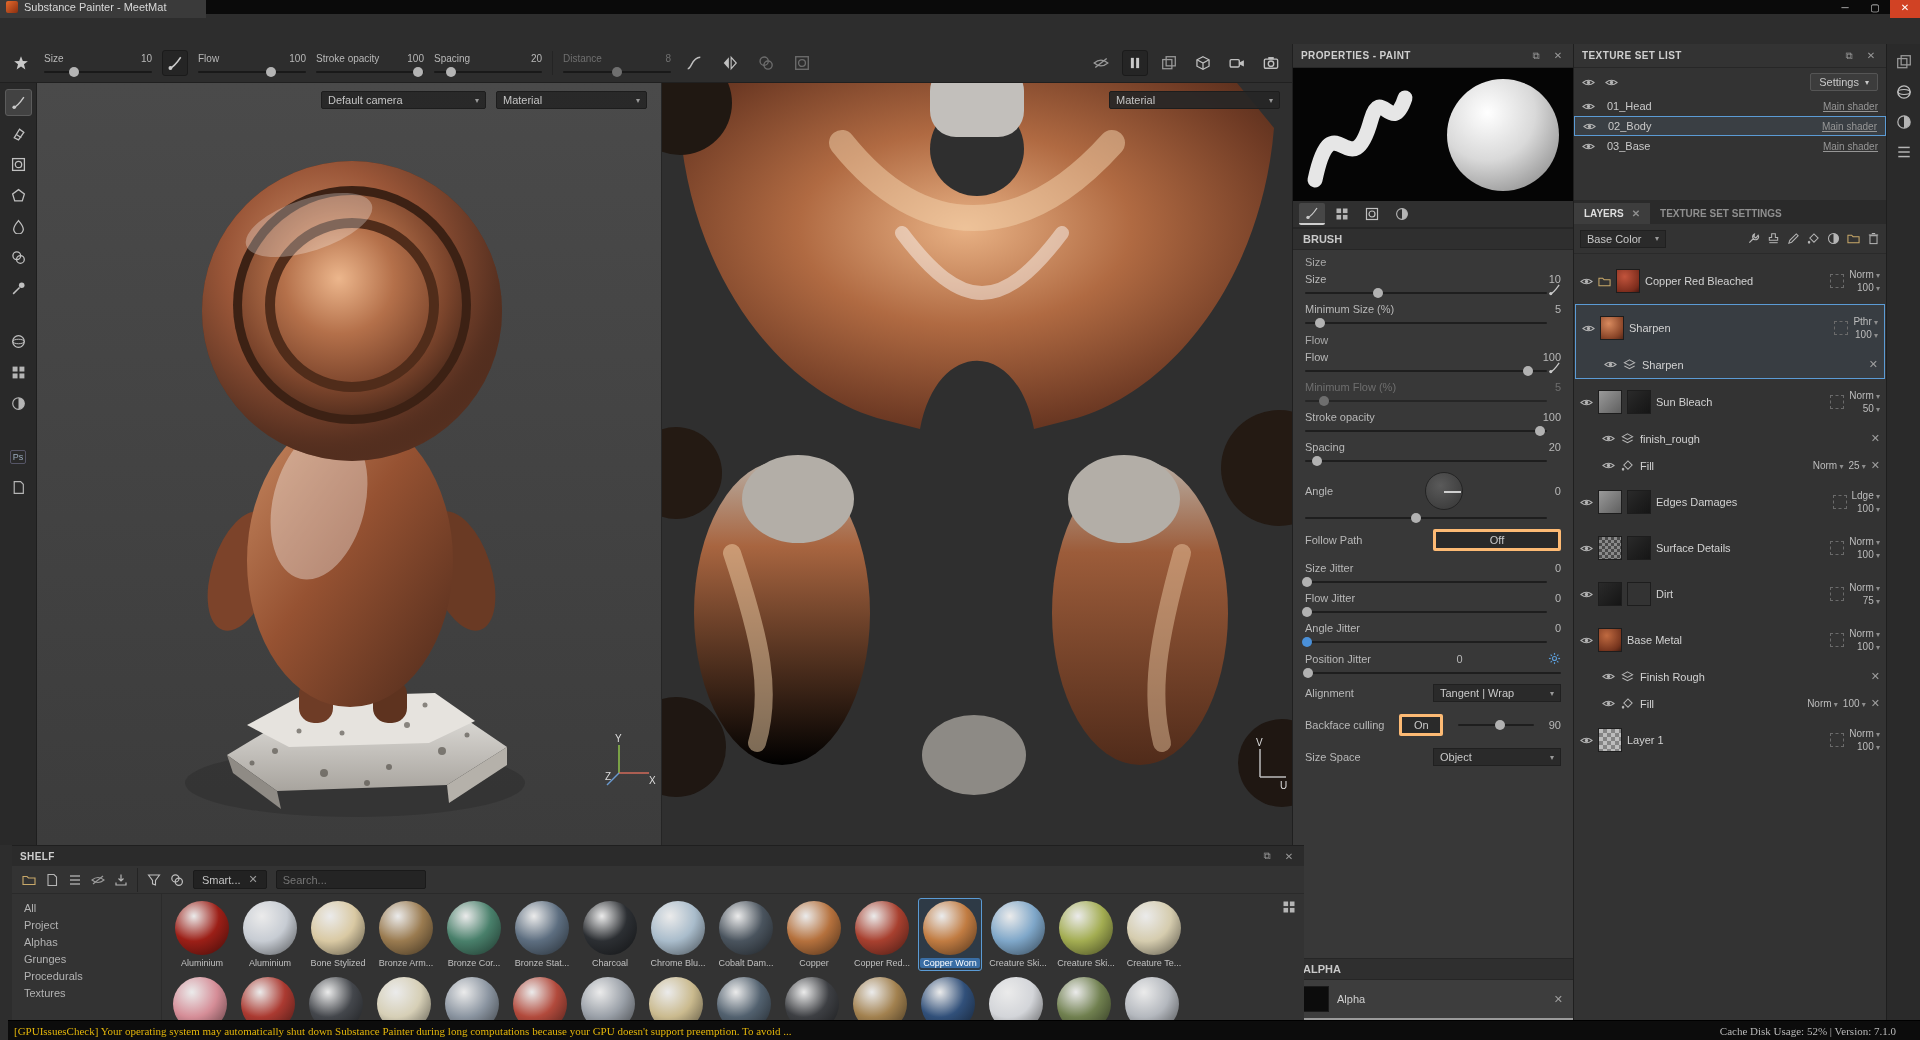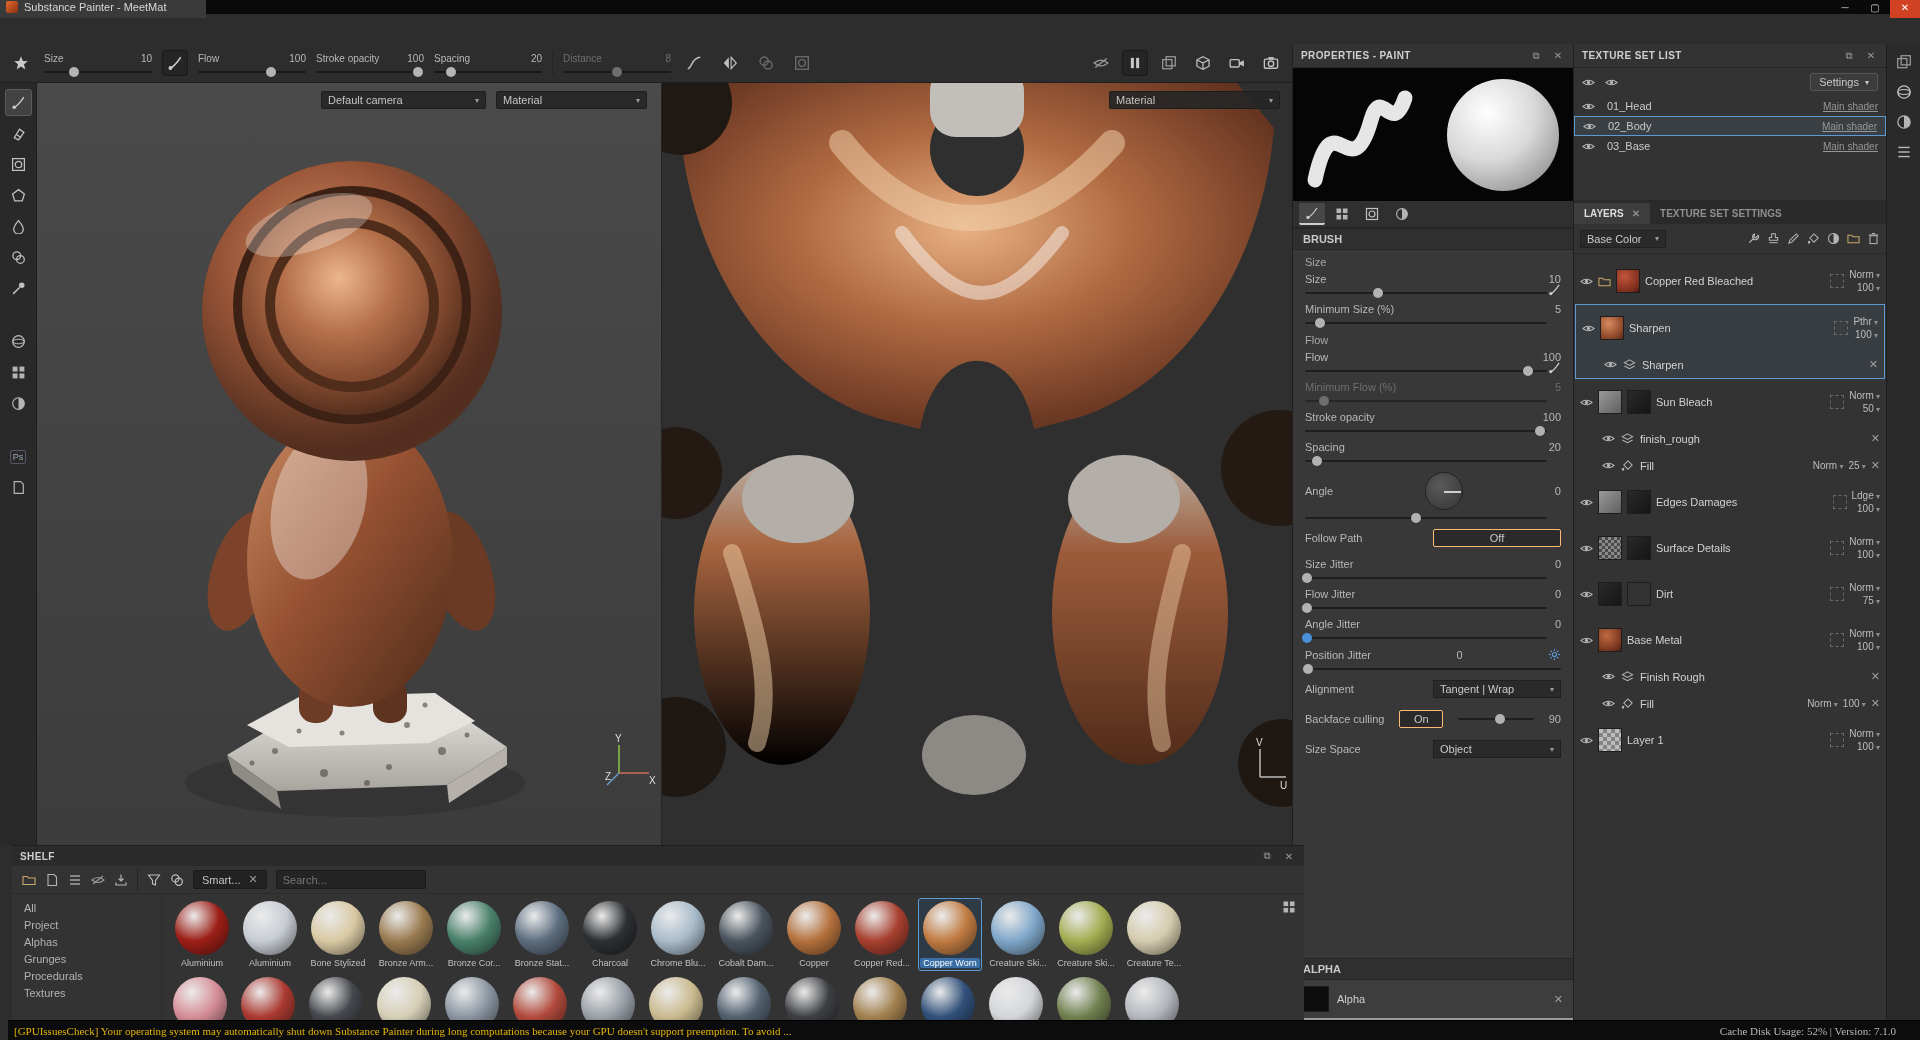--- a/index.html
+++ b/index.html
@@ -73,21 +73,21 @@
   .prow{padding:5px 12px 1px;}
   .ptop{display:flex;justify-content:space-between;align-items:center;font-size:11px;color:#b8b8b8;}
   .prow.dim .ptop{color:#6e6e6e;}
   .ptrack{position:relative;height:2px;background:#1e1e1e;margin:7px 14px 3px 0;border-radius:1px;}
   .prow.dim .ptrack{background:#262626;}
   .pknob{position:absolute;top:-4px;margin-left:-5px;width:10px;height:10px;border-radius:50%;background:#b2b2b2;}
   .pknob.blue{background:#4a90d9;}
   .prow.dim .pknob{background:#6e6e6e;}
   .pmini-ic{position:absolute;right:-14px;top:-9px;}
   .flexrow{display:flex;align-items:center;justify-content:space-between;padding:6px 12px;font-size:11px;color:#b8b8b8;}
-  .pbtn{background:#2a2a2a;border:1px solid #fdba74;border-radius:2px;color:#c9c9c9;font-size:11px;padding:2px 0;text-align:center;}
+  .pbtn{background:#2a2a2a;border:3px solid #fdba74;border-radius:2px;color:#c9c9c9;font-size:11px;padding:2px 0;text-align:center;}
   .pdrop{background:#2a2a2a;border:1px solid #202020;border-radius:0;color:#c9c9c9;font-size:11px;padding:2px 6px;display:flex;align-items:center;justify-content:space-between;}
   .pdrop .chev{font-size:8px;color:#9a9a9a;margin-left:6px;}
   .angle-dial{width:38px;height:38px;border-radius:50%;background:radial-gradient(circle at 40% 35%,#5a5a5a,#353535);border:1px solid #242424;position:relative;}
   .angle-dial::after{content:"";position:absolute;left:50%;top:50%;width:17px;height:2px;background:#cfcfcf;transform-origin:0 50%;}
   .alpha-block{margin-top:auto;}
   .alpha-row{display:flex;align-items:center;gap:8px;padding:6px 10px;background:#3d3d3d;border-bottom:2px solid #9a9a9a;}
   .alpha-thumb{width:26px;height:26px;background:#0c0c0c;border:1px solid #1b1b1b;}
   .alpha-name{font-size:11px;color:#cfcfcf;}
   .xbtn{margin-left:auto;color:#9f9f9f;font-size:11px;}
 

